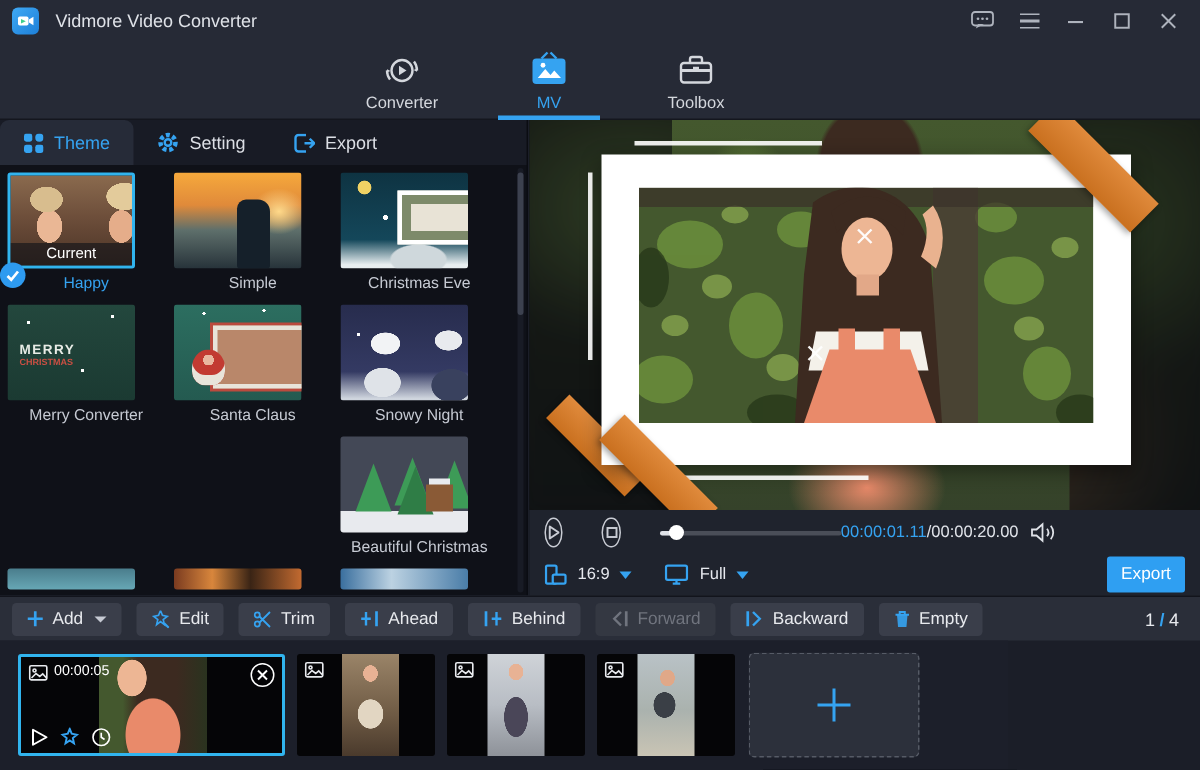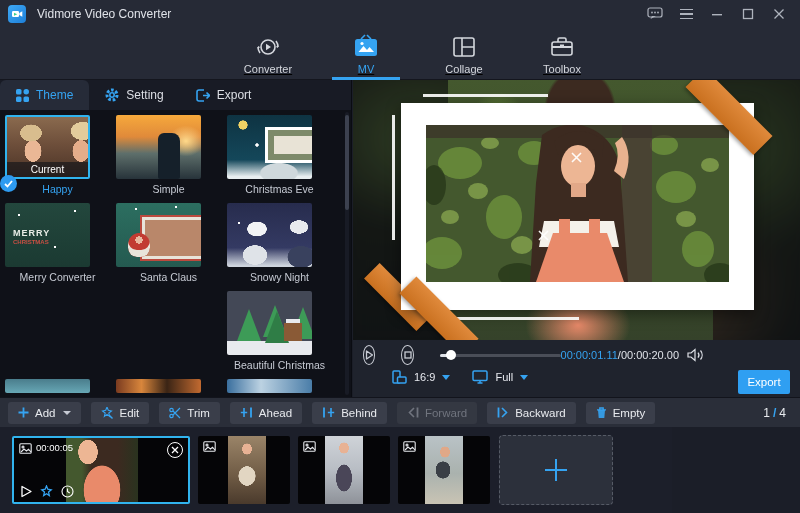--- a/index.html
+++ b/index.html
@@ -11,21 +11,21 @@
   .logo { width:18px; height:18px; margin-left:8px; border-radius:4px; background:linear-gradient(135deg,#3fa9f5,#1d7fd8); display:flex; align-items:center; justify-content:center; }
   .app-title { margin-left:11px; font-size:12px; color:#dfe2e8; }
   .tb-right { margin-left:auto; display:flex; align-items:center; gap:9px; padding-right:10px; }
   .tb-btn { width:22px; height:20px; display:flex; align-items:center; justify-content:center; color:#aeb3bd; cursor:pointer; }
   .hamburger { display:flex; flex-direction:column; gap:3px; }
   .hamburger i { display:block; width:13px; height:1.5px; background:#aeb3bd; }
 
   
   .nav { position:absolute; left:0; top:28px; width:800px; height:52px; background:#262a36; border-bottom:1px solid #14161e; }
   .nav-tabs { position:absolute; left:232px; top:0; display:flex; gap:26px; height:52px; }
-  .nav-tab { width:72px; display:flex; flex-direction:column; align-items:center; justify-content:center; gap:3px; cursor:pointer; position:relative;text-decoration:underline; }
+  .nav-tab { width:72px; display:flex; flex-direction:column; align-items:center; justify-content:center; gap:3px; cursor:pointer; position:relative; }
   .nav-tab .nlabel { font-size:11px; color:#d4d7dd; }
   .nav-tab.active .nlabel { color:#35a3f1; }
   .nav-tab.active .underline { position:absolute; bottom:0; left:2px; right:2px; height:3px; background:#35a3f1; }
 
   
   .left-panel { position:absolute; left:0; top:80px; width:352px; height:317px; background:#0f1118; border-right:1px solid #0a0c12; }
   .ltabs { position:absolute; left:0; top:0; width:100%; height:30px; background:#181b25; display:flex; align-items:flex-end; }
   .ltab { height:30px; display:flex; align-items:center; gap:7px; padding:0 16px; font-size:12px; color:#dcdfe5; cursor:pointer; }
   .ltab.active { background:#262b38; border-radius:6px 6px 0 0; color:#35a3f1; }
   .theme-grid { position:absolute; left:0; top:30px; width:340px; height:287px; overflow:hidden; }
@@ -136,21 +136,21 @@
   .play-btn { margin-left:10px; }
   .stop-btn { margin-left:26px; }
   .slider { position:relative; margin-left:26px; width:210px; height:12px; cursor:pointer; }
   .slider .track { position:absolute; left:0; top:5px; width:100%; height:2.5px; background:#4a4e58; border-radius:2px; }
   .slider .fill { position:absolute; left:0; top:5px; height:2.5px; background:#dfe2e8; border-radius:2px; }
   .slider .knob { position:absolute; top:1px; width:10px; height:10px; border-radius:50%; background:#fff; margin-left:-5px; }
   .time { margin-left:auto; font-size:11px; white-space:nowrap; }
   .time .cur { color:#35a3f1; }
   .time .tot { color:#dfe2e8; }
   .vol { margin:0 10px 0 8px; cursor:pointer; }
-  .ctrl-row2 { position:absolute; left:0; top:30px; width:447px; height:26px; display:flex; align-items:flex-start;padding-left:29px; }
+  .ctrl-row2 { position:absolute; left:0; top:30px; width:447px; height:26px; display:flex; align-items:center; }
   .sel { display:flex; align-items:center; gap:7px; margin-left:10px; cursor:pointer; }
   .sel .sval { font-size:11px; color:#e6e8ee; }
   .tri-down { width:0; height:0; border-left:4.5px solid transparent; border-right:4.5px solid transparent; border-top:5.5px solid #35a3f1; }
   .export-btn { margin-left:auto; margin-right:10px; width:52px; height:24px; background:#2f9ff2; border:none; border-radius:2px; color:#fff; font-size:11.5px; font-family:"Liberation Sans",sans-serif; cursor:pointer; }
 
   
   .toolbar { position:absolute; left:0; top:397px; width:800px; height:30px; background:#2a2e39; border-top:1px solid #12141c; display:flex; align-items:center; }
   .tbtn { display:flex; align-items:center; gap:6px; height:22px; padding:0 10px; margin-left:10px; background:#3a3e4a; border-radius:3px; font-size:11.5px; color:#e8eaee; cursor:pointer; }
   .tbtn:first-child { margin-left:8px; }
   .tbtn .ticon { display:flex; color:#35a3f1; }
@@ -258,27 +258,20 @@
       </div>
       <div class="nav-tab active">
         <svg width="28" height="26" viewBox="0 0 28 26">
           <path d="M9 5l4 -4M19 5l-4 -4" stroke="#35a3f1" stroke-width="1.6" fill="none"></path>
           <rect x="3" y="5" width="22" height="17" rx="2.5" fill="#35a3f1"></rect>
           <path d="M6.5 18l5-6 3.5 4 2.5-3 4.5 5z" fill="#fff"></path>
           <circle cx="10" cy="9.5" r="1.6" fill="#fff"></circle>
         </svg>
         <span class="nlabel">MV</span>
         <span class="underline"></span>
-      </div>
-      <div class="nav-tab">
-        <svg width="26" height="26" viewBox="0 0 26 26" fill="none" stroke="#d4d7dd" stroke-width="1.6">
-          <rect x="3" y="4" width="20" height="18" rx="2"></rect>
-            <path d="M11 4v18M11 13h12"></path>
-        </svg>
-        <span class="nlabel">Collage</span>
       </div>
       <div class="nav-tab">
         <svg width="26" height="26" viewBox="0 0 26 26" fill="none" stroke="#d4d7dd" stroke-width="1.6">
           <rect x="3" y="8" width="20" height="13" rx="2"></rect>
             <path d="M9 8V5.5A1.5 1.5 0 0 1 10.5 4h5A1.5 1.5 0 0 1 17 5.5V8"></path>
             <path d="M3 13h20M11 11.5h4" stroke-width="2"></path>
         </svg>
         <span class="nlabel">Toolbox</span>
       </div>
     </div>

